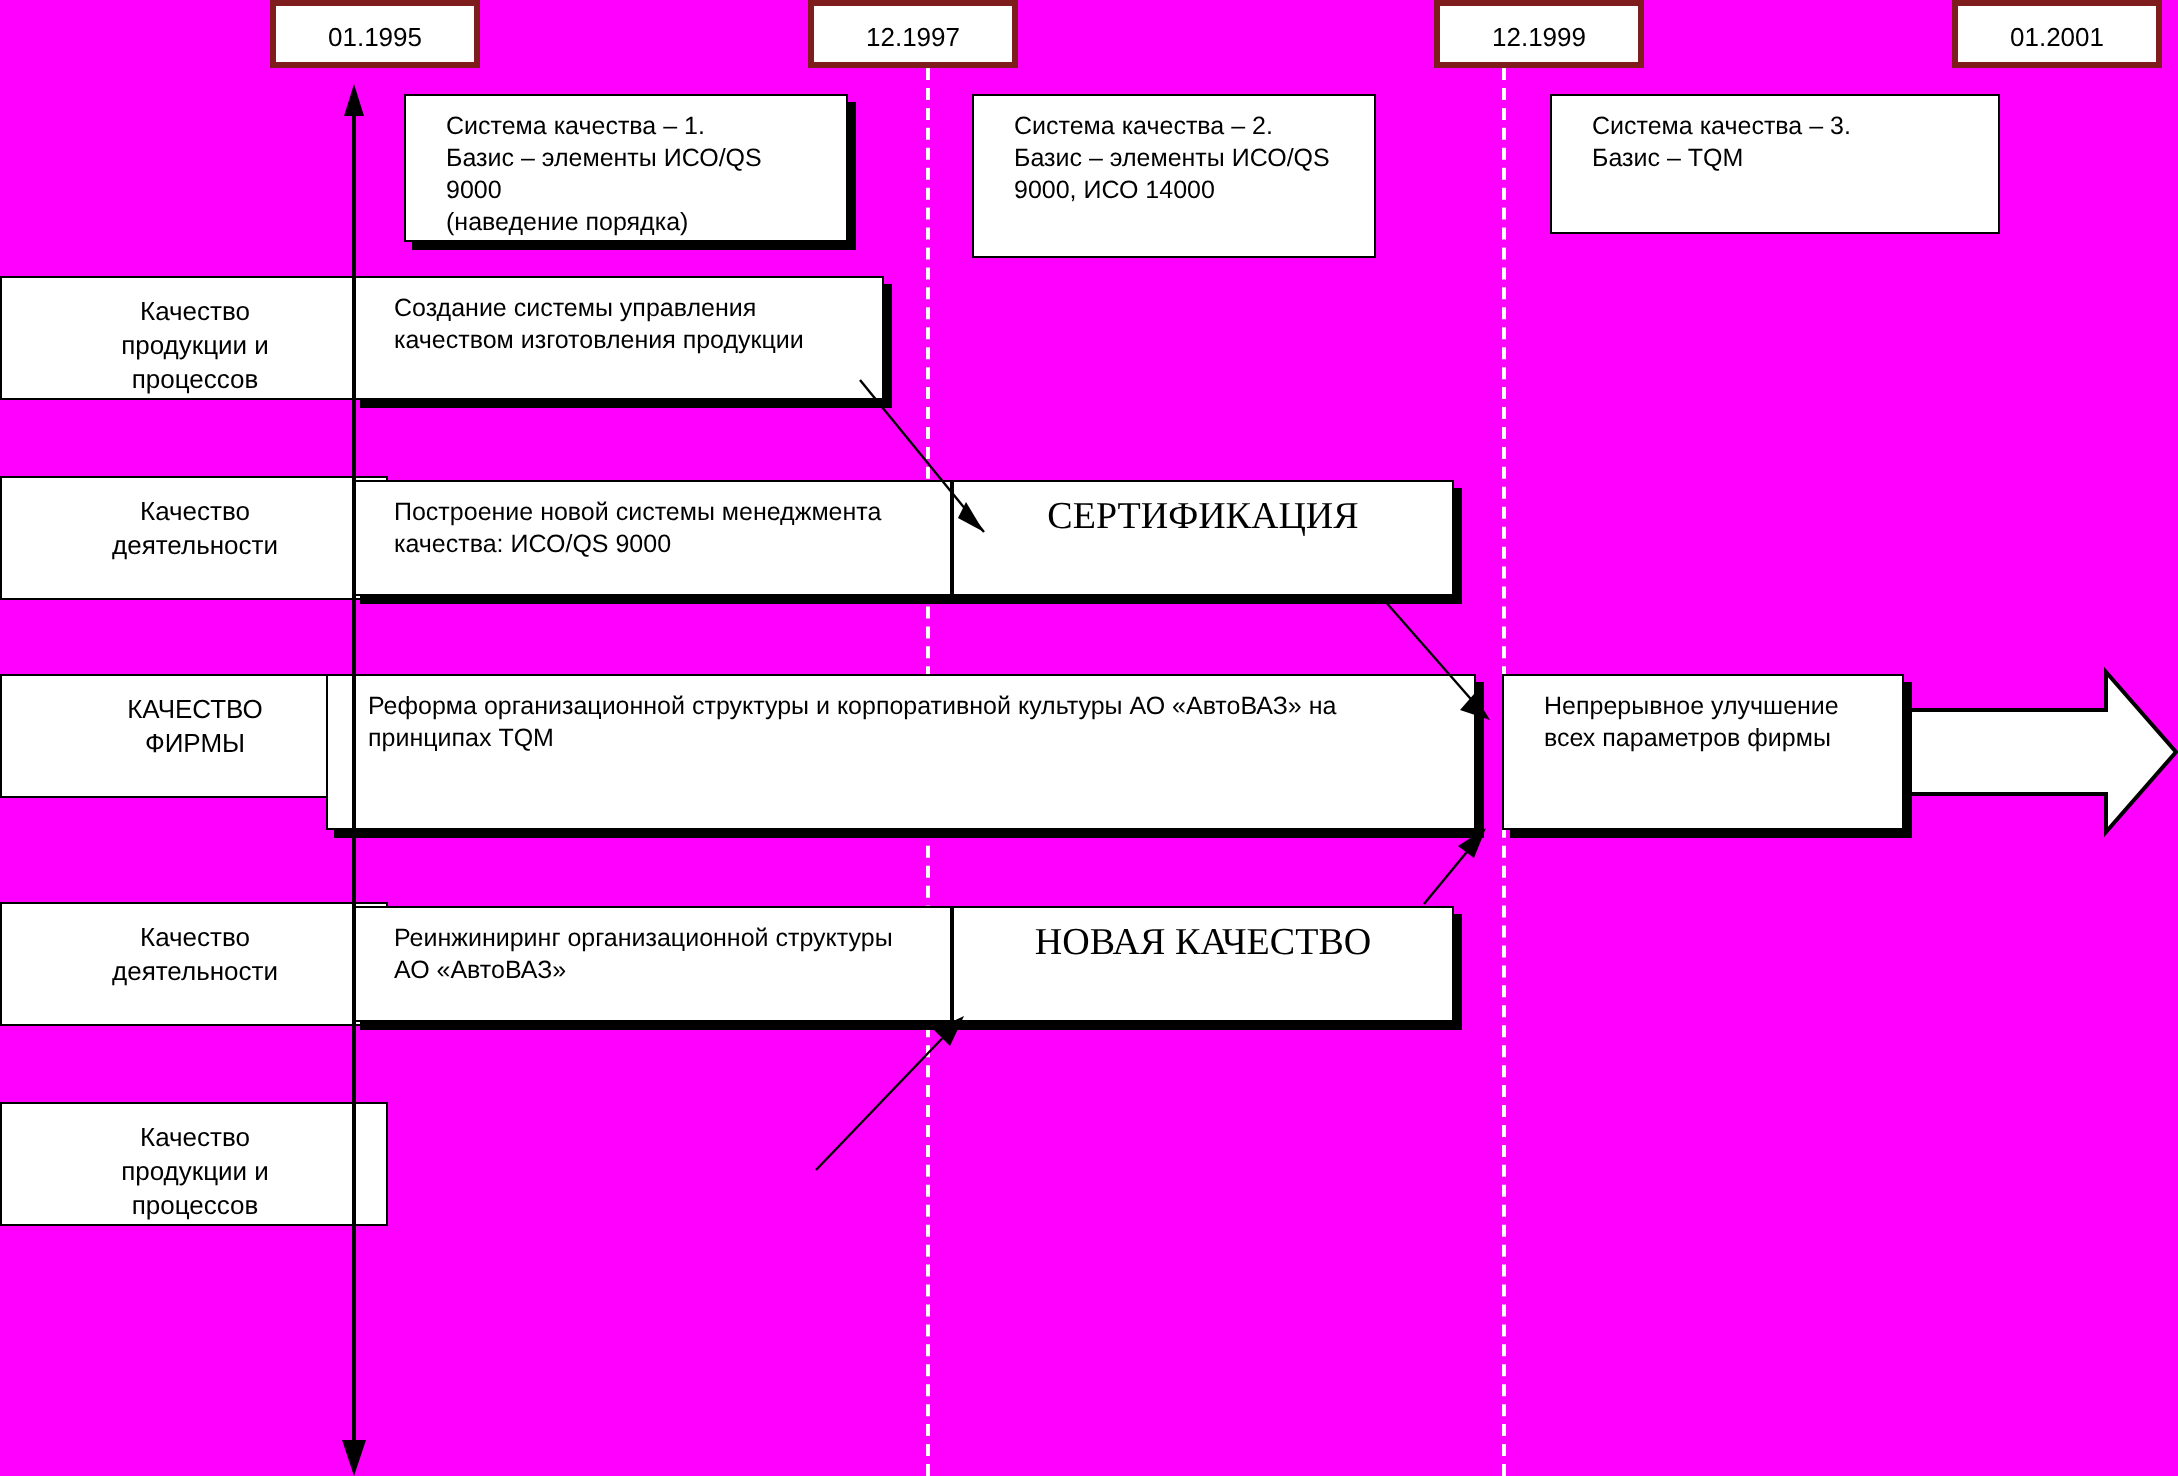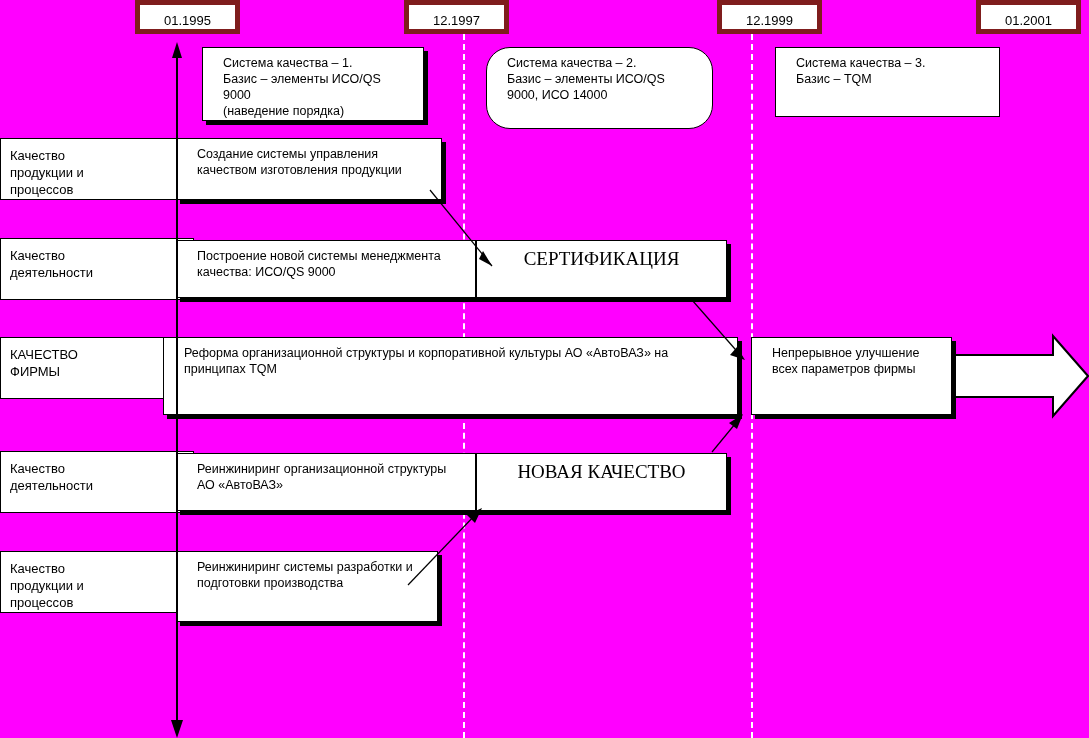--- a/index.html
+++ b/index.html
@@ -17,21 +17,21 @@
   }
   .txt {
     white-space: pre-line;
     display: block;
   }
   
   .date-label {
     position: absolute;
     box-sizing: border-box;
     background: #ffffff;
-    border: 5px solid #7f1d1d;
+    border: 3px solid #7f1d1d;
     height: 34px;
     width: 105px;
     top: 0px;
     font-size: 13px;
     line-height: 32px;
     text-align: center;
     color: #000;
   }
   
   .vline {
@@ -46,20 +46,21 @@
     position: absolute;
     left: 0px;
     width: 194px;
     box-sizing: border-box;
     background: #ffffff;
     border: 1px solid #000000;
     padding: 8px 8px 8px 9px;
     font-size: 13px;
     line-height: 17px;
     color: #000;
+    text-align: center;
   }
   
   .cbox {
     position: absolute;
     box-sizing: border-box;
     background: #ffffff;
     border: 1px solid #000000;
     padding: 7px 20px;
     font-size: 12.5px;
     line-height: 16px;
@@ -99,21 +100,21 @@
   <div class="date-label" style="left:135px;">01.1995</div>
   <div class="date-label" style="left:404px;">12.1997</div>
   <div class="date-label" style="left:717px;">12.1999</div>
   <div class="date-label" style="left:976px;">01.2001</div>
 
   <div class="cbox shadow" style="left:202px; top:47px; width:222px; height:74px;">
     <span class="txt">Система качества – 1.
 Базис – элементы ИСО/QS 9000
 (наведение порядка)</span>
   </div>
-  <div class="cbox" style="left:486px; top:47px; width:227px; height:82px;border-radius:24px;">
+  <div class="cbox" style="left:486px; top:47px; width:202px; height:82px;">
     <span class="txt">Система качества – 2.
 Базис – элементы ИСО/QS 9000, ИСО 14000</span>
   </div>
   <div class="cbox" style="left:775px; top:47px; width:225px; height:70px;">
     <span class="txt">Система качества – 3.
 Базис –  TQM</span>
   </div>
 
   <div class="row-label" style="top:138px; height:62px;">
     <span class="txt">Качество
@@ -156,23 +157,20 @@
     <span class="txt">Непрерывное улучшение всех параметров фирмы</span>
   </div>
 
   <div class="cbox shadow" style="left:176px; top:453px; width:300px; height:58px;">
     <span class="txt">Реинжиниринг организационной структуры АО «АвтоВАЗ»</span>
   </div>
   <div class="cbox shadow center-mid" style="left:476px; top:453px; width:251px; height:58px;">
     <span class="bigtext">НОВАЯ КАЧЕСТВО</span>
   </div>
 
-  <div class="cbox shadow" style="left:176px; top:551px; width:262px; height:71px;">
-    <span class="txt">Реинжиниринг системы разработки и подготовки производства</span>
-  </div>
 
   <svg class="overlay" viewBox="0 0 1089 738">
 
     <g>
       <line x1="177" y1="52" x2="177" y2="730" stroke="#000" stroke-width="2"></line>
       <polygon points="177,42 172,58 182,58" fill="#000"></polygon>
       <polygon points="177,738 171,720 183,720" fill="#000"></polygon>
     </g>
 
     <g>

